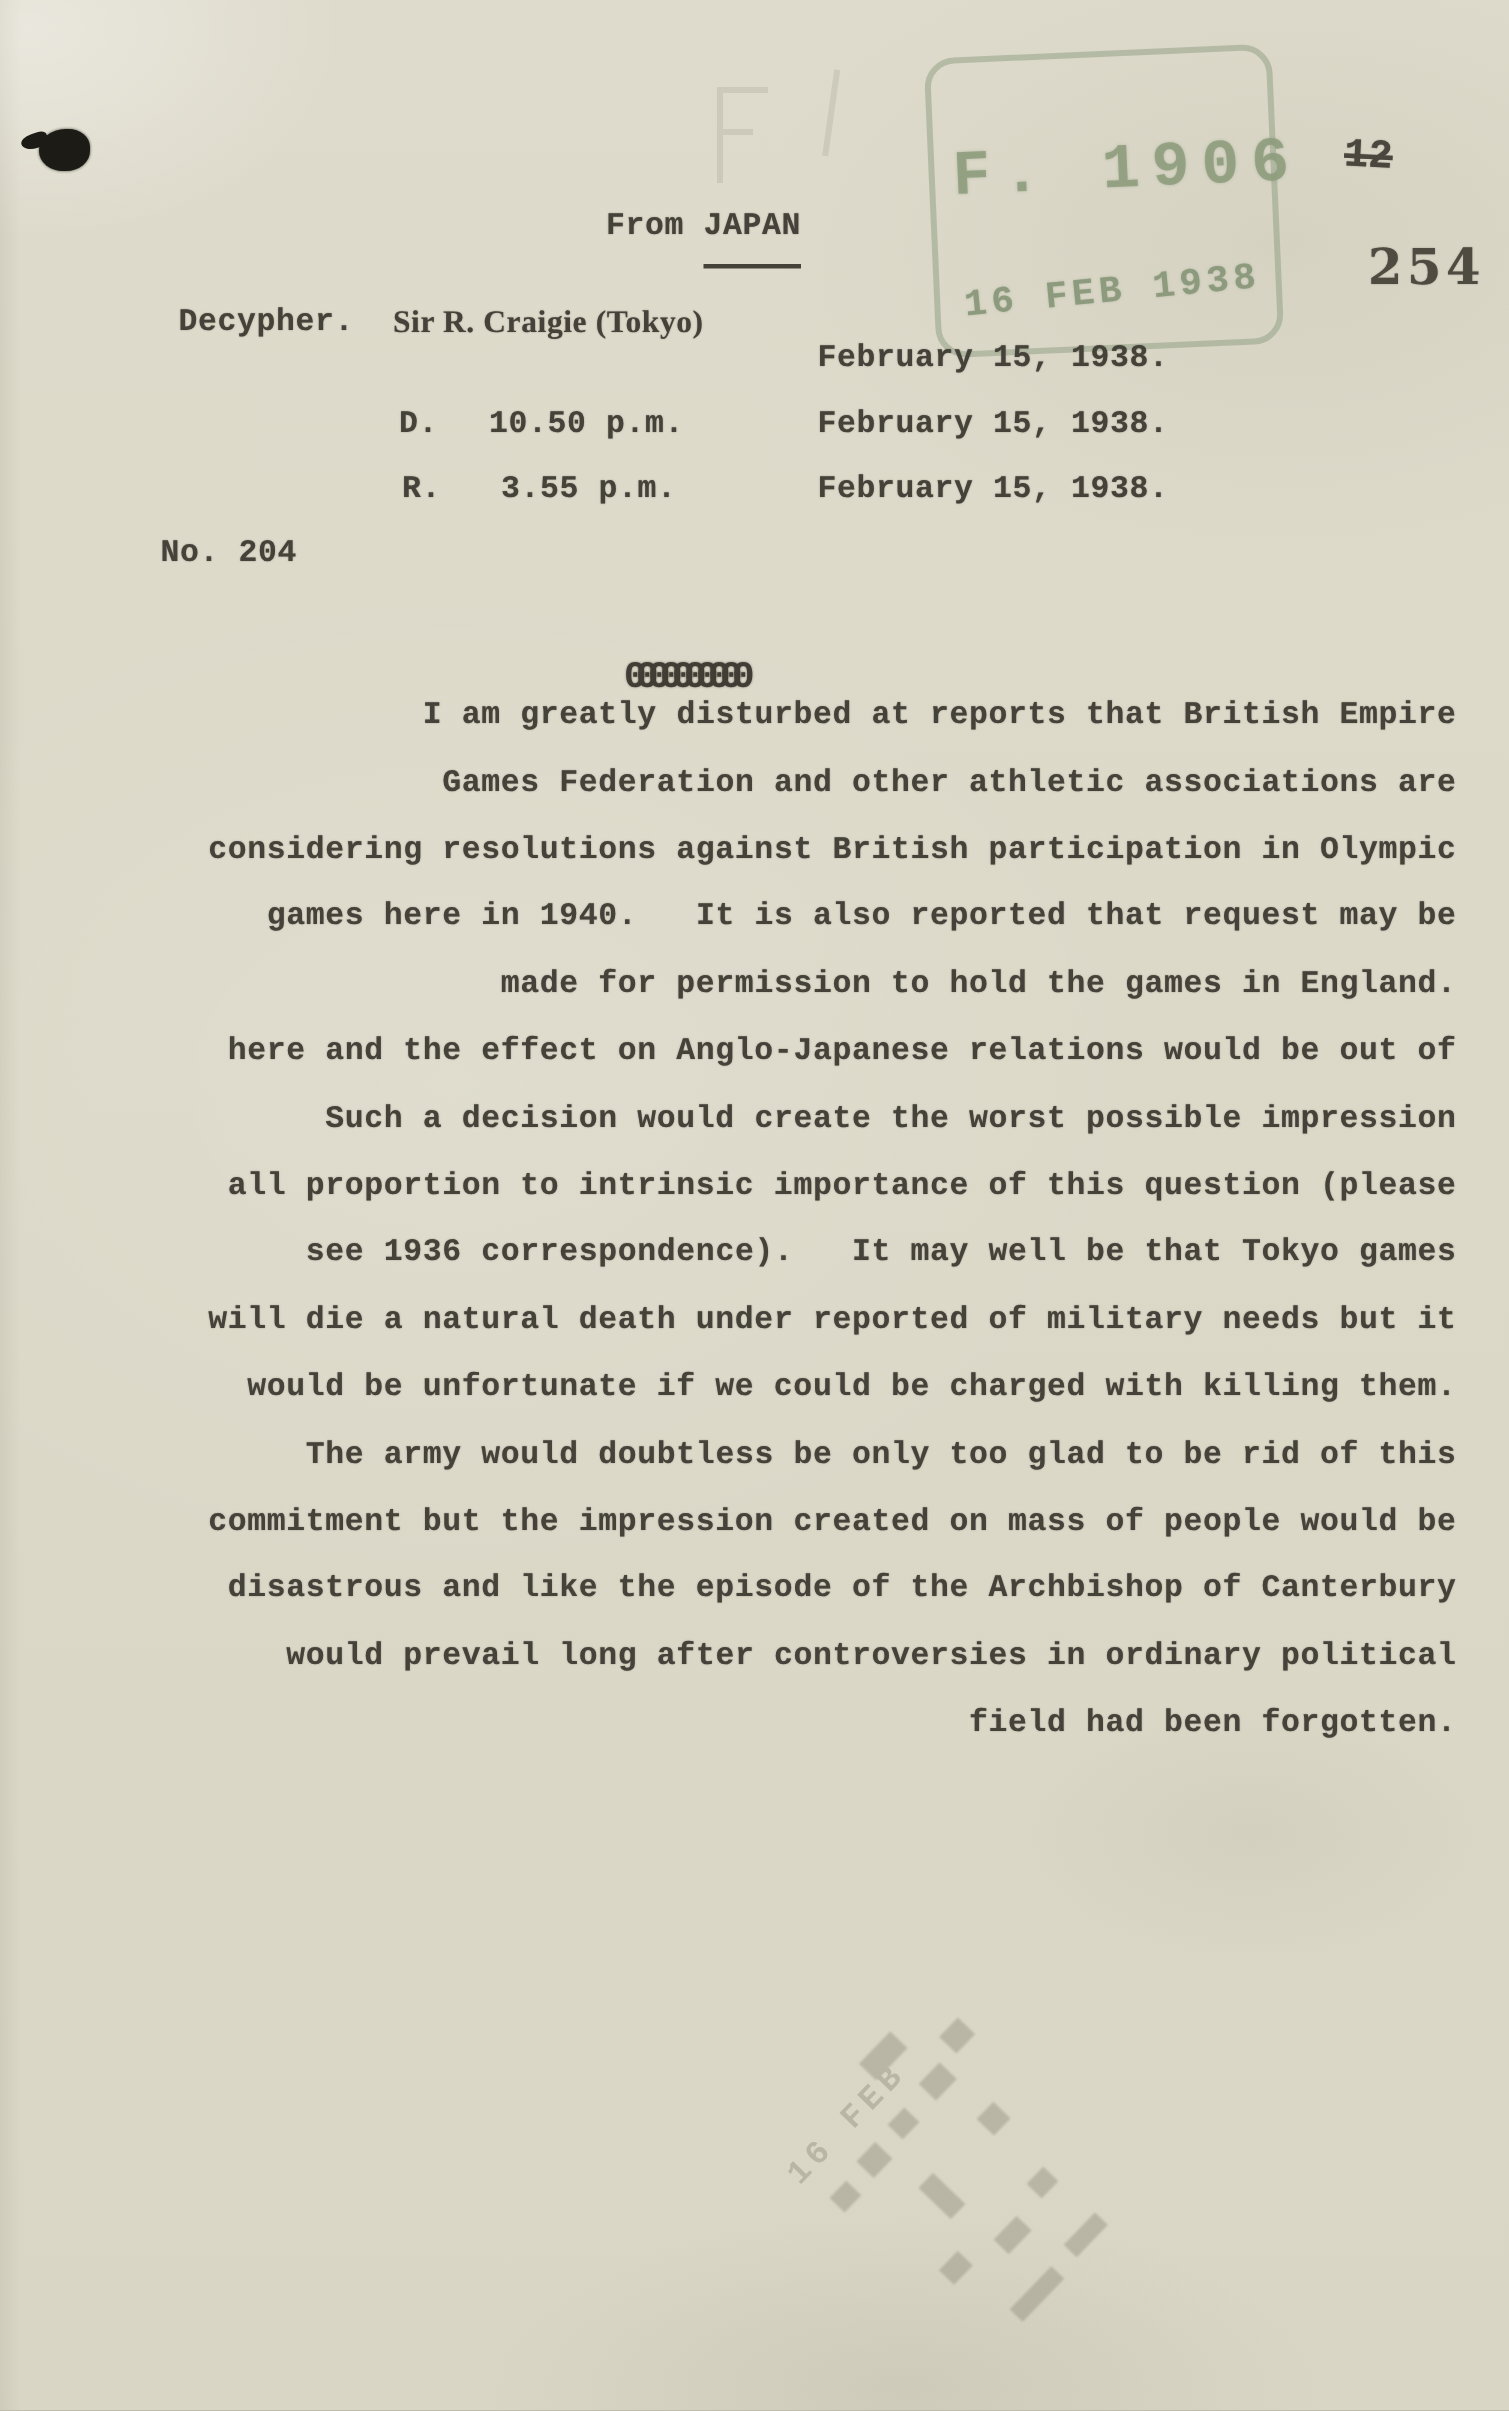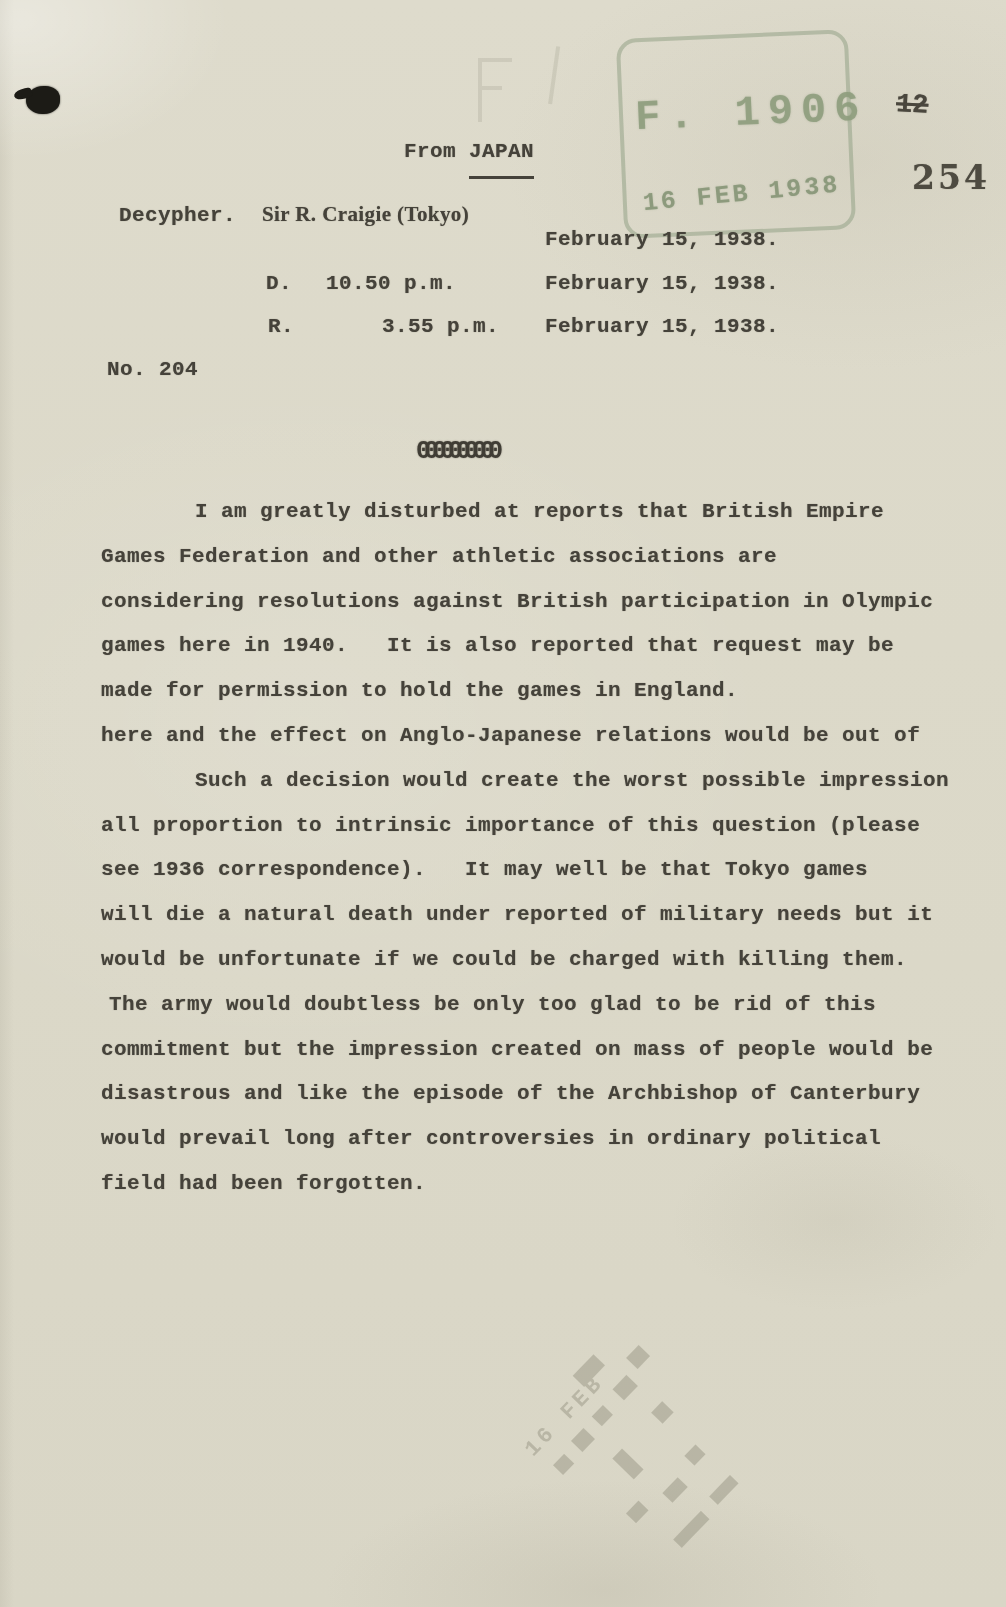--- a/index.html
+++ b/index.html
@@ -78,21 +78,21 @@
     font-size:33px;font-weight:600;letter-spacing:3px;
     color:#4e4b41;
     text-shadow:0 0 1px rgba(70,66,55,.5);
   }
   .dots{
     font-size:25px;letter-spacing:-7px;
     color:#403d35;
     text-shadow:0 0 1.5px rgba(55,52,42,.6);
     margin-top:39px;
   }
-  .body-text{position:absolute;left:101px;top:490px;width:870px;}
+  .body-text{position:absolute;left:101px;top:456px;width:870px;text-align:right;}
   .bline{
     display:block;height:44.8px;line-height:44.8px;
     font-size:21px;font-weight:700;letter-spacing:.4px;white-space:pre;
     color:#45423a;text-shadow:0 0 1px rgba(62,59,48,.5);
   }
   .ind{padding-left:94px;}
   .ind-sm{padding-left:8px;}
   
   .pencil{position:absolute;opacity:.14;border-color:#6a6758 !important;}
   .pencil-f{left:478px;top:58px;width:30px;height:60px;border-left:4px solid;border-top:4px solid;}
@@ -145,21 +145,21 @@
 
   <div class="tw" style="left:107px;top:204px;margin-left:12px;">Decypher.</div>
   <div class="tw" style="left:262px;top:202px;font-family:Liberation Serif, serif;">Sir R. Craigie (Tokyo)</div>
   <div class="tw" style="left:545px;top:228px;">February 15, 1938.</div>
 
   <div class="tw" style="left:266px;top:272px;">D.</div>
   <div class="tw" style="left:326px;top:272px;">10.50 p.m.</div>
   <div class="tw" style="left:545px;top:272px;">February 15, 1938.</div>
 
   <div class="tw" style="left:268px;top:315px;">R.</div>
-  <div class="tw" style="left:334px;top:315px;margin-left:48px;">3.55 p.m.</div>
+  <div class="tw" style="left:334px;top:315px;">3.55 p.m.</div>
   <div class="tw" style="left:545px;top:315px;">February 15, 1938.</div>
 
   <div class="tw" style="left:107px;top:358px;">No. 204</div>
 
   <div class="tw dots" style="left:416px;top:398px;">0000000000</div>
 
   <div class="body-text">
     <span class="bline ind">I am greatly disturbed at reports that British Empire</span>
     <span class="bline">Games Federation and other athletic associations are</span>
     <span class="bline">considering resolutions against British participation in Olympic</span>

